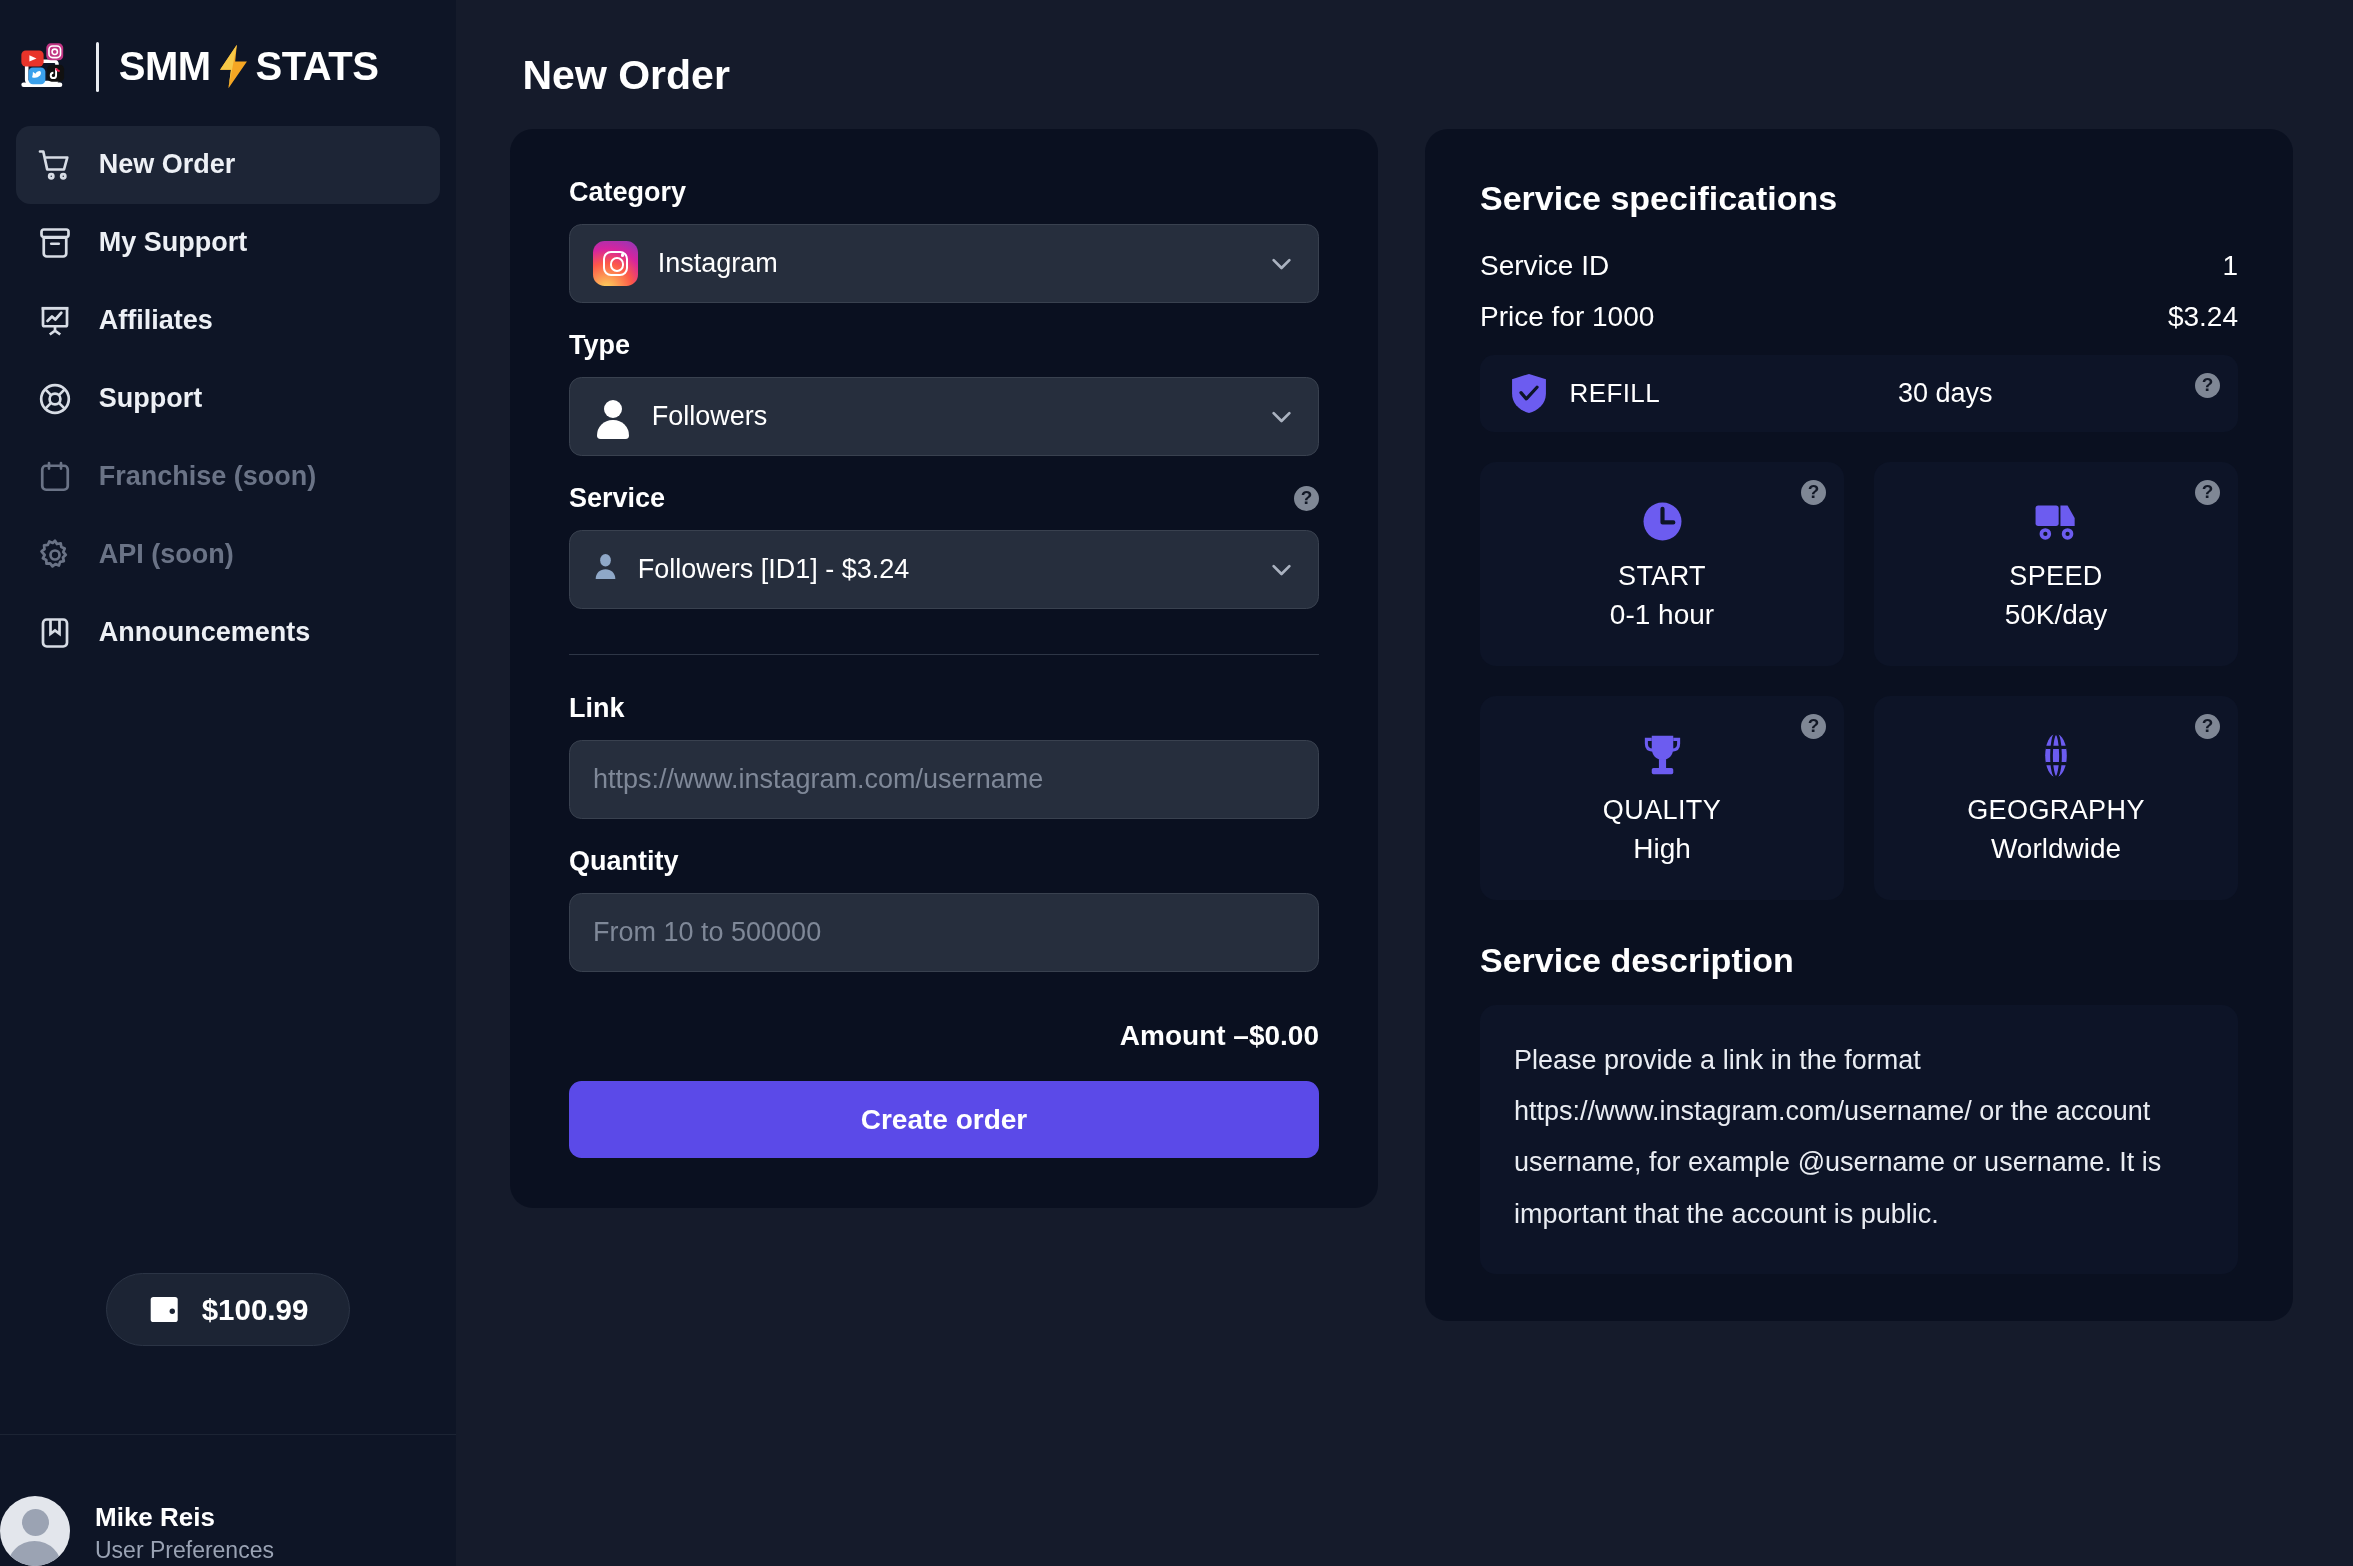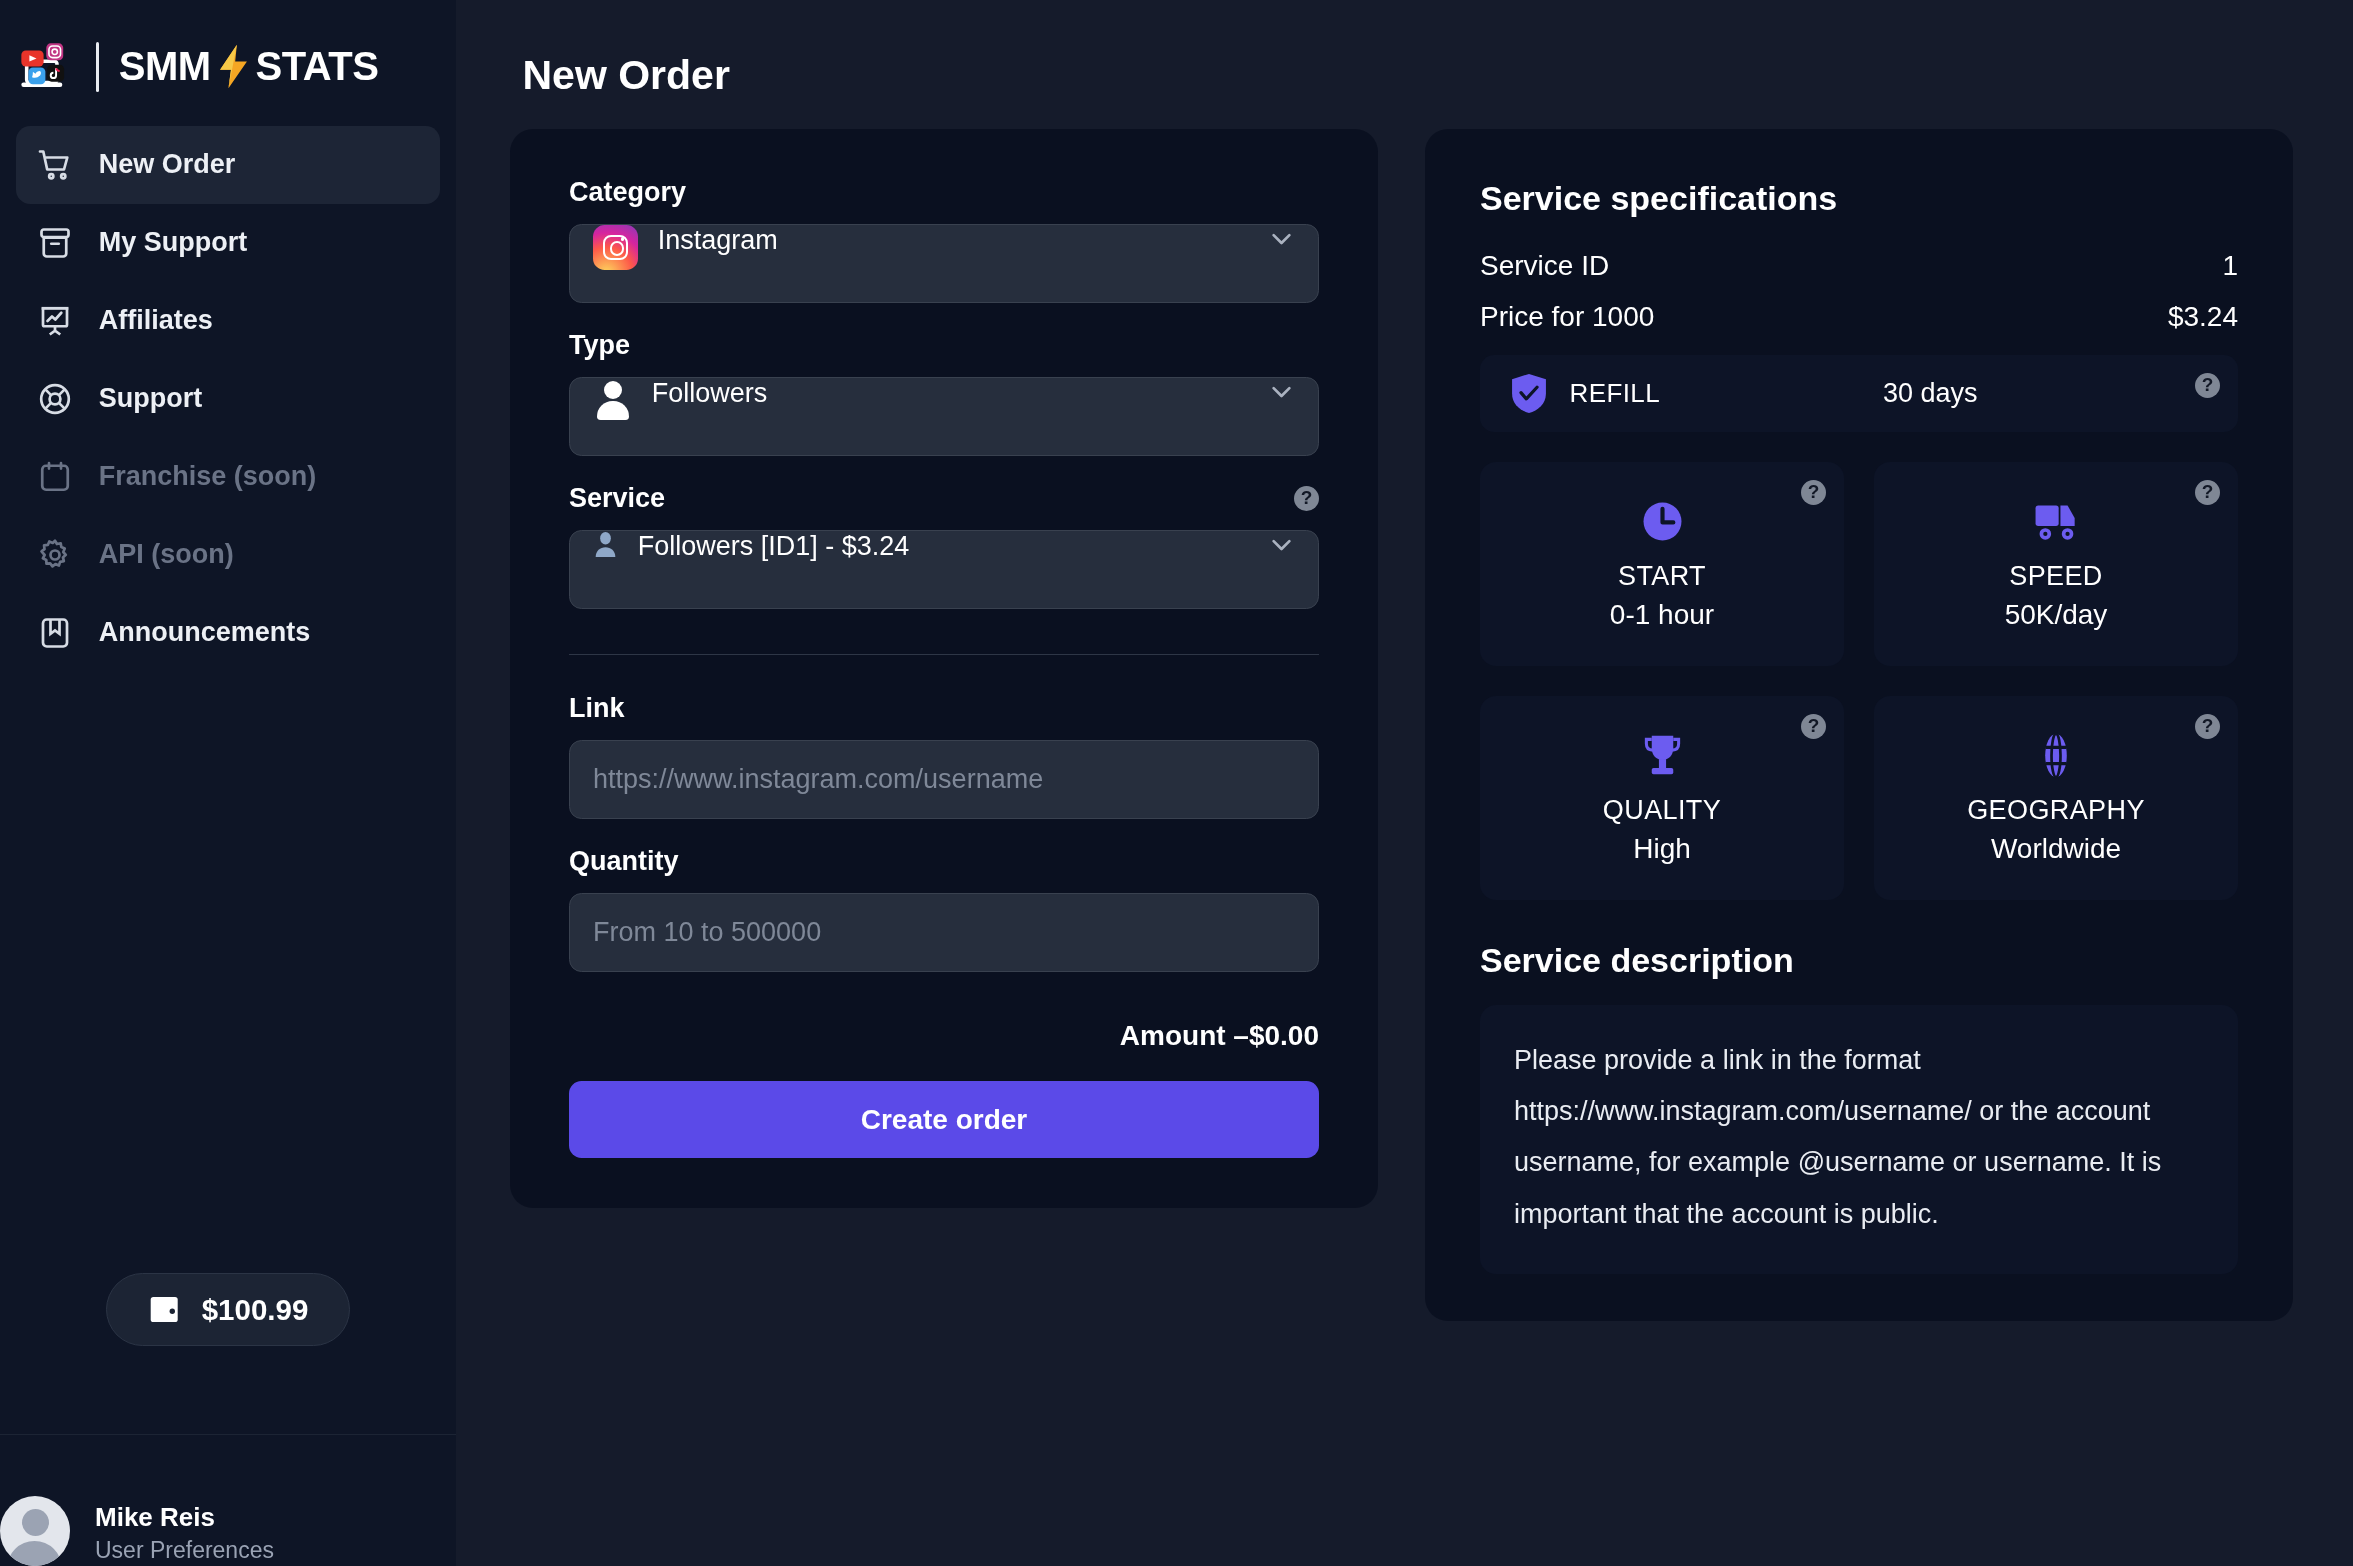--- a/index.html
+++ b/index.html
@@ -94,21 +94,21 @@
   }
   .order-card { width: 868px; padding: 48px 59px 50px 59px; }
   .spec-card  { width: 868px; padding: 50px 55px 47px 55px; }
 
   .field-label { color:#fff; font-size:27px; font-weight:700; margin-bottom: 16px; }
   .field-label-row { display:flex; align-items:center; justify-content:space-between; margin-bottom: 16px; }
 
   .select {
     height: 79px; border-radius: 12.5px;
     background: #262E3D; border: 0.9px solid #39414F;
-    display:flex; gap: 19.7px;
+    display:flex; align-items:center; gap: 19.7px;
     padding: 0 23px;
     cursor: pointer; position: relative;
   }
   .select-text { color:#fff; font-size:27px; font-weight:500; flex:1 1 auto; white-space:nowrap; }
   .chev { width: 27px; height: 27px; flex:0 0 27px; }
   .chev svg { width:27px; height:27px; stroke:#AAB2C0; fill:none; stroke-width:2.4; }
 
   .ig-icon { width:45px; height:45px; flex:0 0 45px; border-radius:11.6px;
     background: radial-gradient(circle at 30% 107%, #FDD85D 0%, #FD5949 45%, #D6249F 70%, #8A3AB9 100%);
     display:flex; align-items:center; justify-content:center; }
@@ -151,21 +151,21 @@
   .kv-v { color:#fff; font-size:28px; font-weight:400; }
 
   .refill {
     background:#0D1427; border-radius:14.3px;
     height: 77px; margin-top: 21.5px;
     display:flex; align-items:center; padding: 0 30px;
     position: relative;
   }
   .shield { width:38px; height:41px; flex:0 0 38px; }
   .refill-label { color:#fff; font-size:26px; margin-left: 21.5px; letter-spacing:0.4px; }
-  .refill-val { color:#fff; font-size:27px; position:absolute; left: 403px; }
+  .refill-val { color:#fff; font-size:27px; position:absolute; left: 418px; }
 
   .tiles { display:grid; grid-template-columns: 1fr 1fr; gap: 30px; margin-top: 30px; }
   .tile {
     background:#0D1427; border-radius:16px;
     height: 204px; position: relative;
     display:flex; flex-direction:column; align-items:center; justify-content:center;
   }
   .tile-icon { height: 50px; display:flex; align-items:center; justify-content:center; margin-bottom: 14.3px; }
   .tile-icon svg { fill: #6C5CF0; }
   .tile-name { color:#fff; font-size:27px; letter-spacing:0.4px; }

